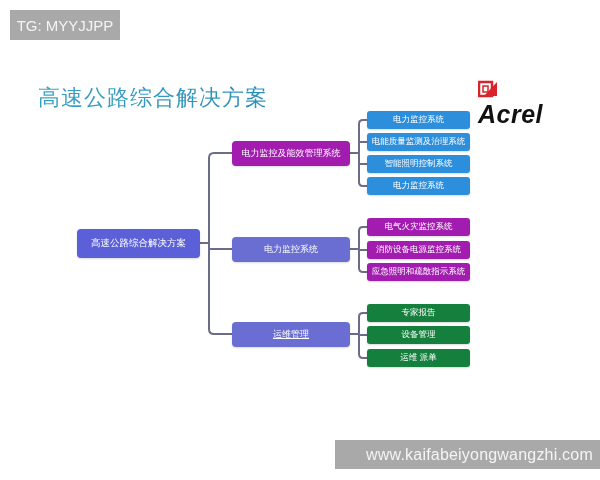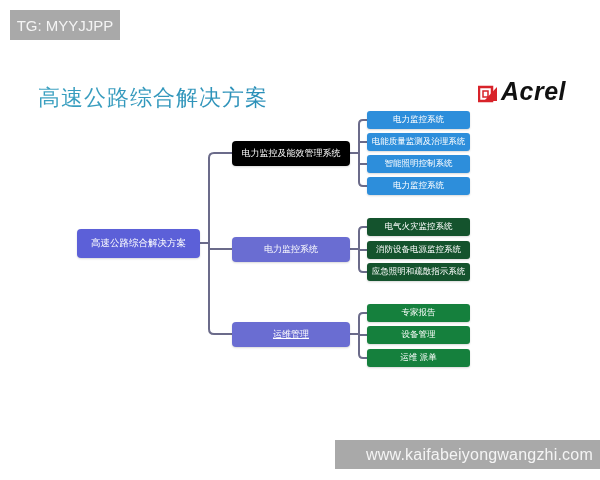--- a/index.html
+++ b/index.html
@@ -2,32 +2,32 @@
 <html><head>
 <meta charset="utf-8">
 <style>
   html,body{margin:0;padding:0;}
   body{width:600px;height:480px;background:#ffffff;position:relative;overflow:hidden;font-family:"DejaVu Sans",sans-serif;}
   .wm{position:absolute;background:#a9a9a9;color:#f4f4f4;font-family:"Liberation Sans",sans-serif;display:flex;align-items:center;justify-content:center;}
   .wm-top{left:10px;top:10px;width:110px;height:30px;font-size:15px;}
   .wm-bottom{left:335px;top:440px;width:255px;height:29px;font-size:16px;letter-spacing:0.2px;padding-left:17px;}
   .title{position:absolute;left:38px;top:83px;font-size:22px;letter-spacing:1px;font-family:"DejaVu Sans",sans-serif;
     background:linear-gradient(90deg,#3aa0c0,#2a8fb8);-webkit-background-clip:text;background-clip:text;color:transparent;}
-  .logo{position:absolute;left:478px;top:79px;display:flex;align-items:flex-end;gap:3px;}
+  .logo{position:absolute;left:478px;top:79px;display:flex;align-items:flex-start;gap:3px;flex-direction:column;}
   .logo-mark{width:20px;height:20px;position:relative;}
   .logo-text{font-family:"Liberation Sans",sans-serif;font-weight:bold;font-style:italic;font-size:25px;color:#111;letter-spacing:0.5px;line-height:1;}
   .node{position:absolute;color:#fff;display:flex;align-items:center;justify-content:center;border-radius:4px;font-size:9px;white-space:nowrap;box-shadow:0 1px 2px rgba(0,0,0,0.15);}
   .root{left:77px;top:229px;width:123px;height:29px;background:#5c60d8;font-size:9.5px;}
   .l1{left:232px;width:118px;height:25px;font-size:9px;}
-  .l1-a{top:141px;background:#000000;}
+  .l1-a{top:141px;background:#a21caf;}
   .l1-b{top:237px;background:#6a6dd2;}
   .l1-c{top:322px;background:#6a6dd2;text-decoration:underline;}
   .l2{left:367px;width:103px;height:18px;font-size:8.5px;border-radius:3px;}
   .blue{background:#2d8edb;}
-  .purp{background:#14532d;}
+  .purp{background:#a21caf;}
   .lav{background:#15803d;}
   svg.lines{position:absolute;left:0;top:0;}
 </style>
 </head>
 <body>
 
 <div class="wm wm-top">TG: MYYJJPP</div>
 
 <div class="title">高速公路综合解决方案</div>
 

